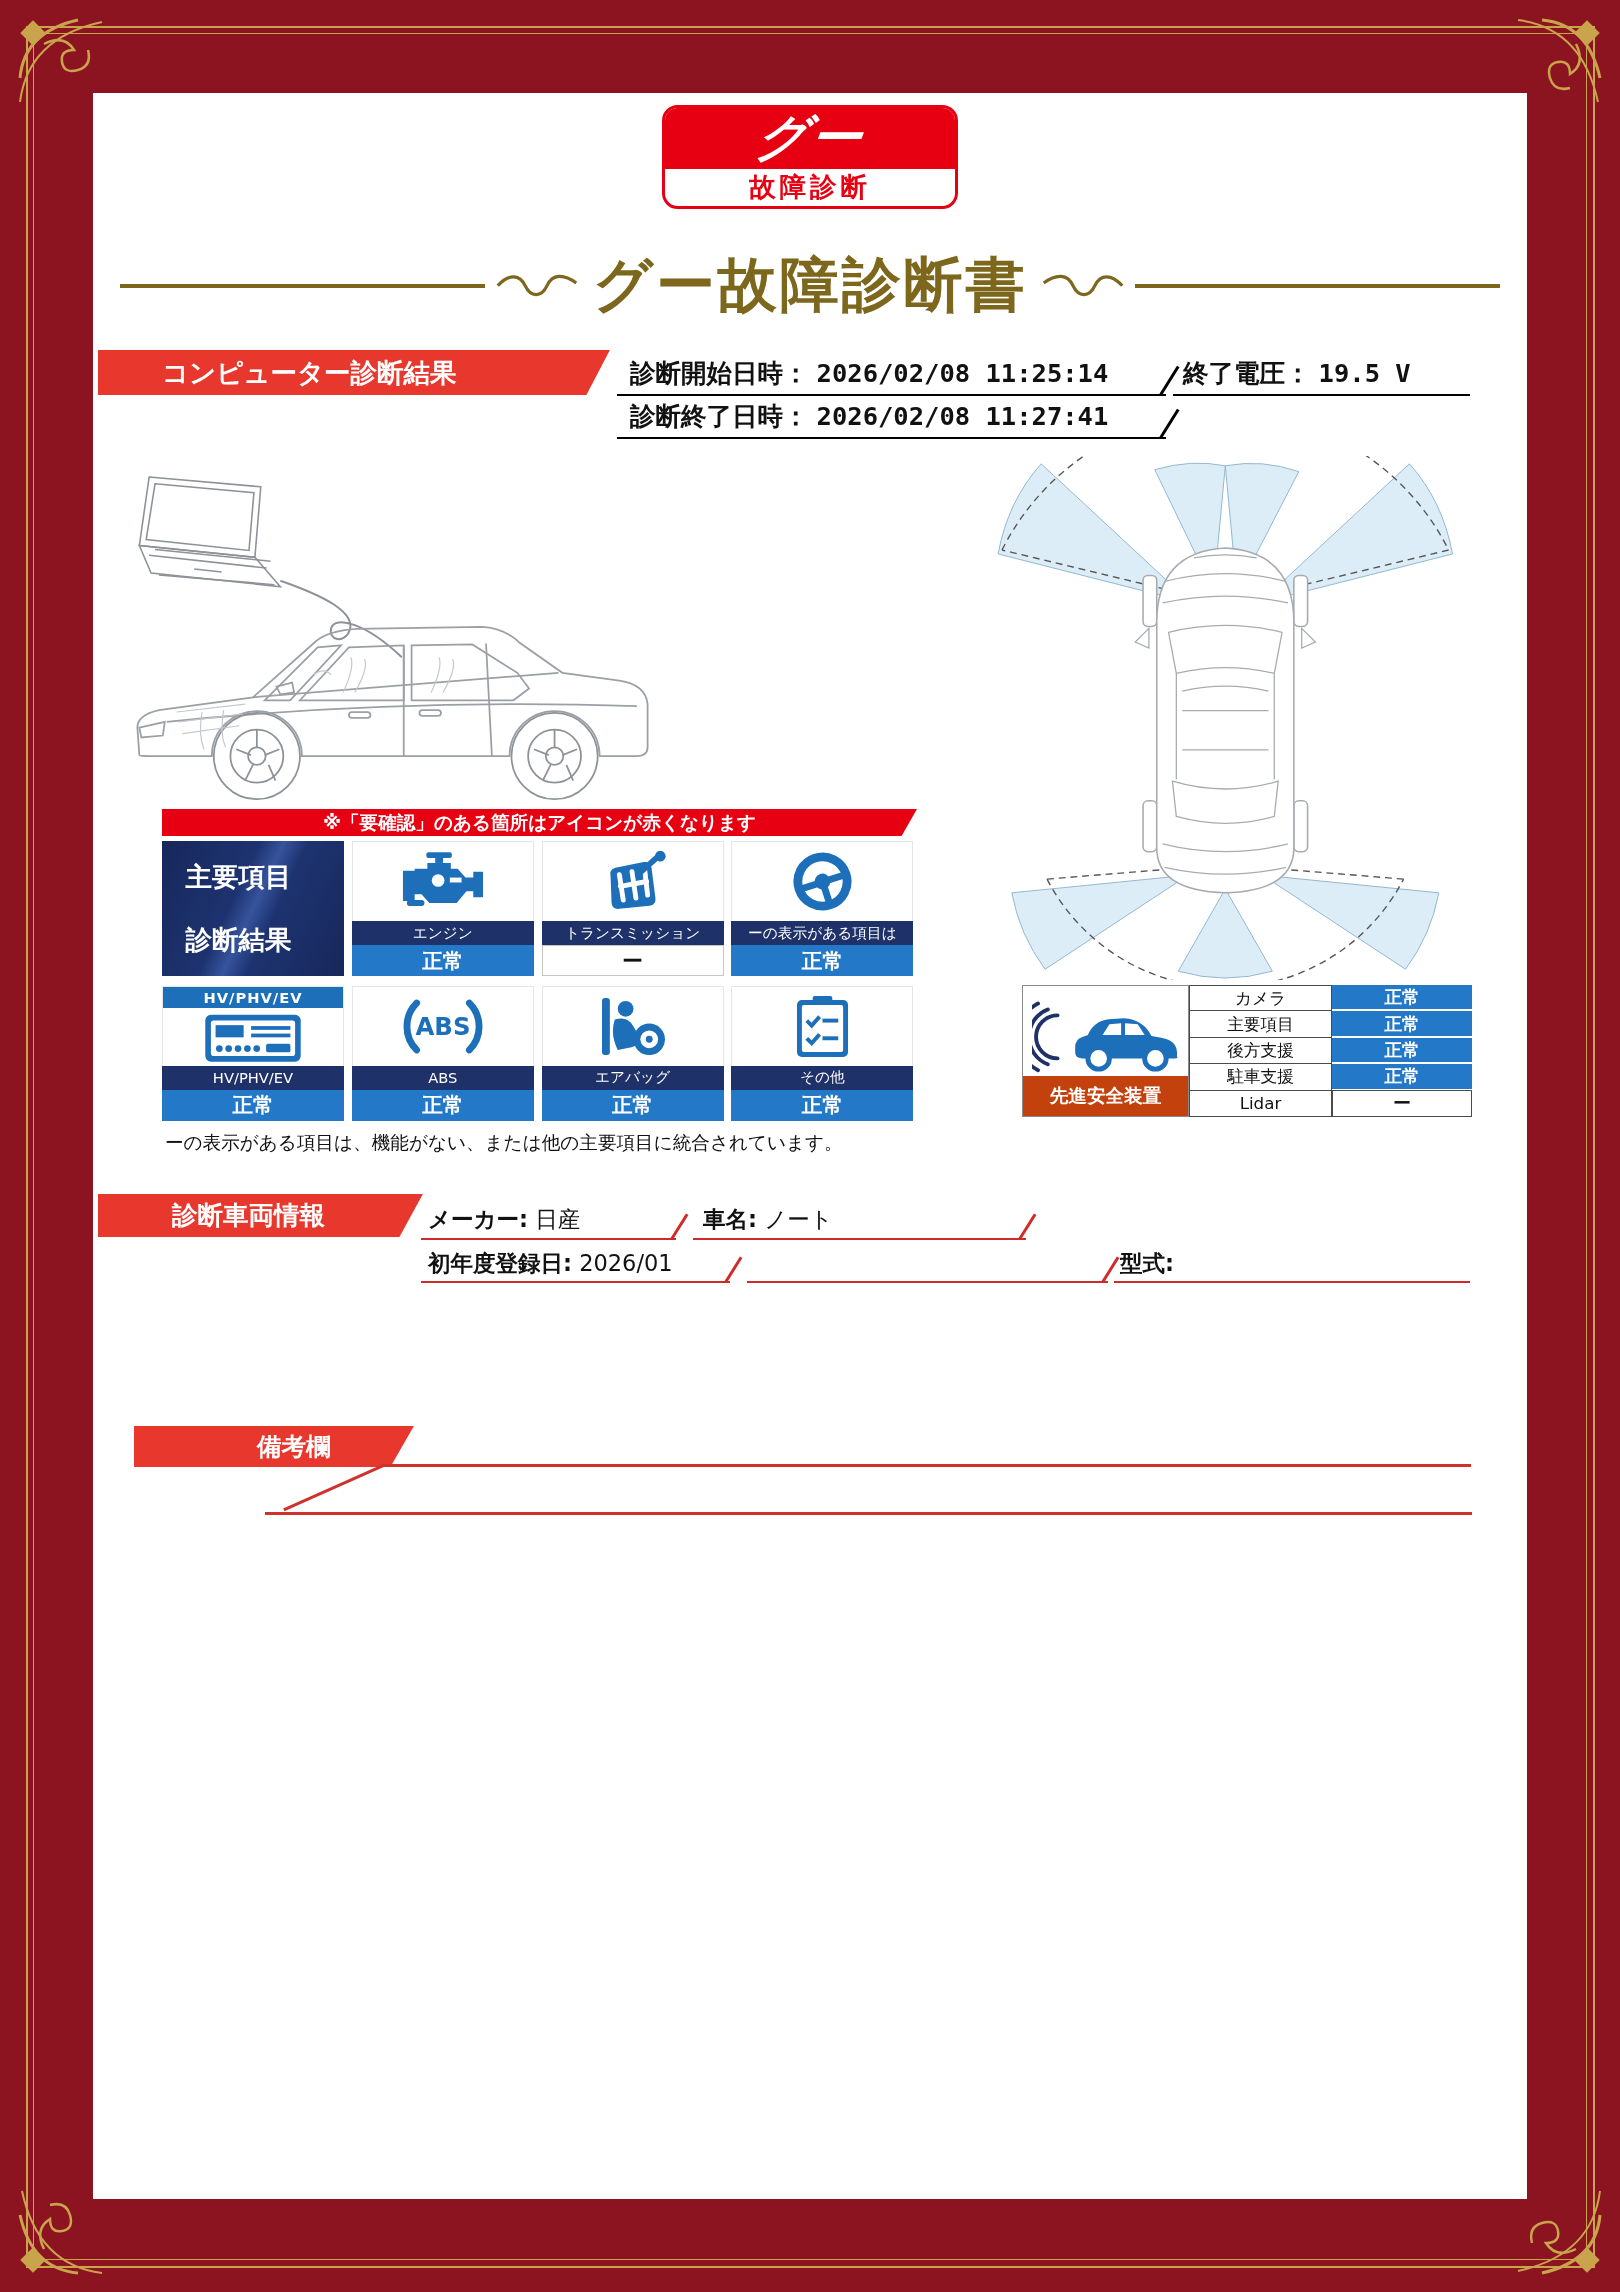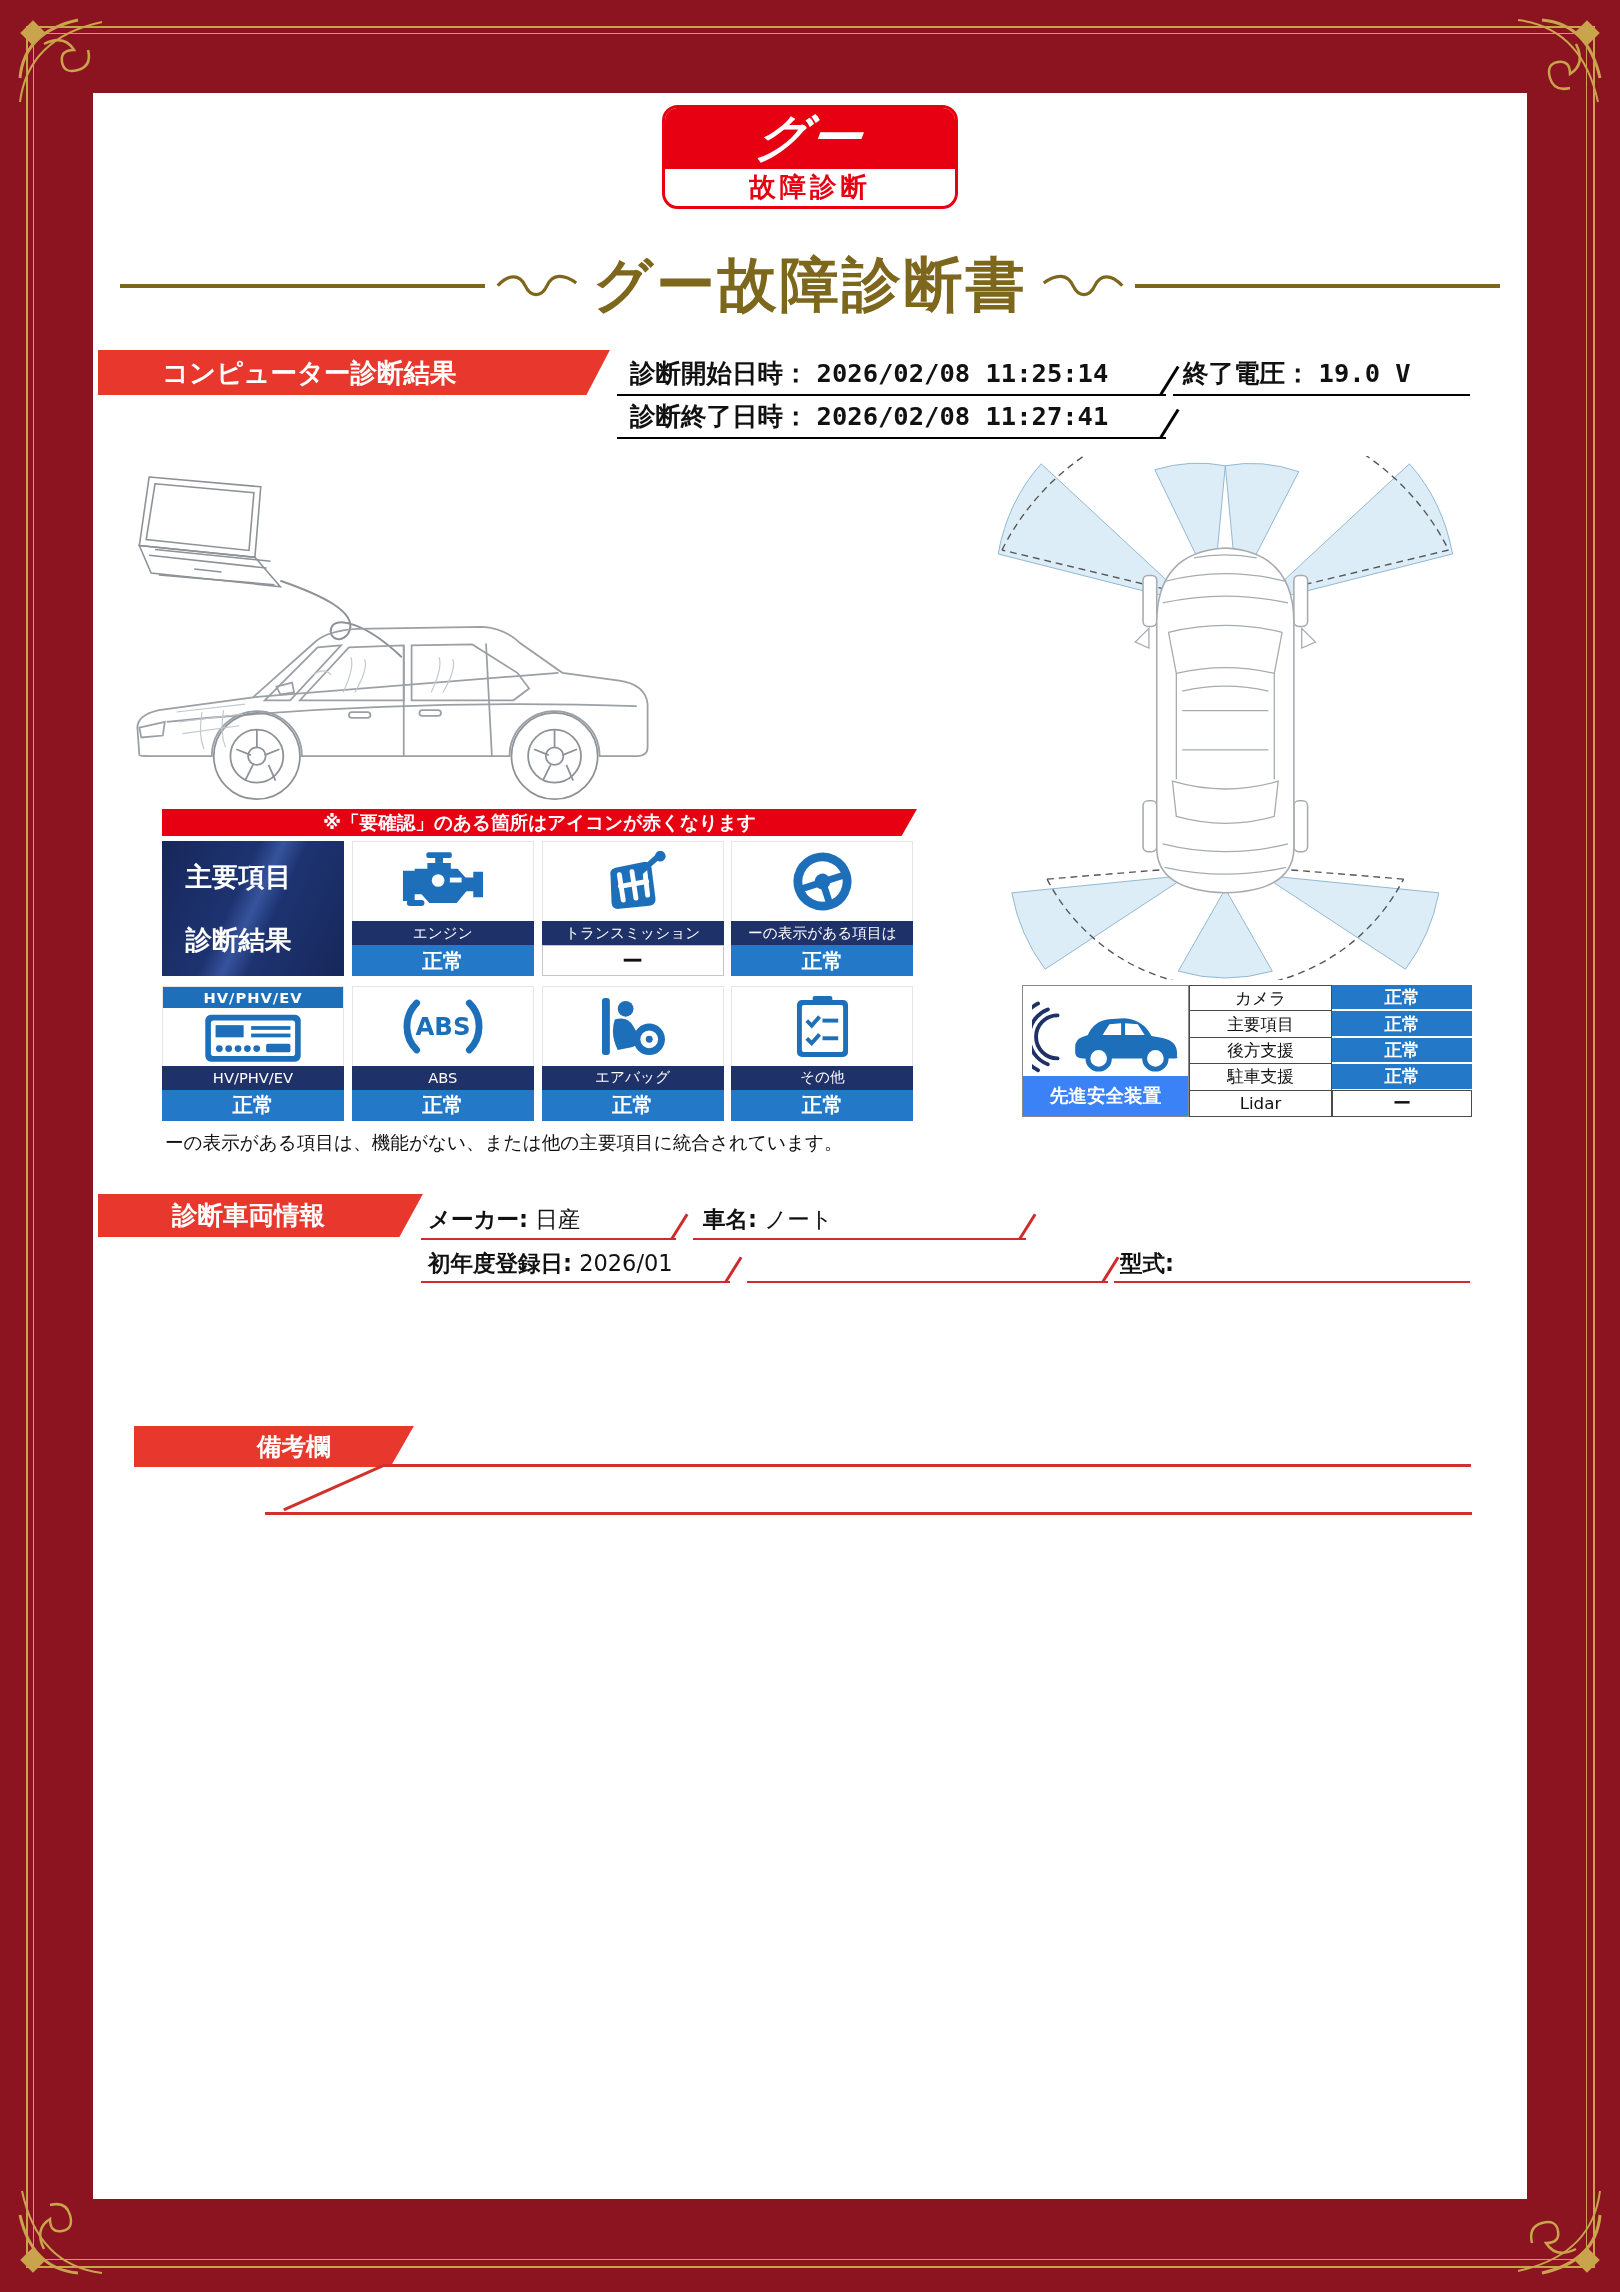--- a/index.html
+++ b/index.html
@@ -84,21 +84,21 @@
   .cell-status.status-none { background:#fff; color:#111; border:1px solid #c6c6c6; }
   .header-box { background:linear-gradient(115deg,#17275a 0%,#1d3370 40%,#36539c 50%,#1d3370 60%,#17275a 100%);
                 color:#fff; font-size:26.5px; font-weight:bold; display:flex; flex-direction:column;
                 align-items:flex-start; justify-content:center; gap:27px; padding-left:23.5px; }
   .footnote { position:absolute; left:72px; top:1037px; font-size:18.6px; color:#111; white-space:nowrap; }
 
   
   .safety { position:absolute; left:929px; top:892px; width:450px; height:132px; display:flex; }
   .safety-left { width:167px; border:1px solid #8a8a8a; display:flex; flex-direction:column; background:#fff; }
   .safety-icon-area { flex:1; display:flex; align-items:center; justify-content:center; }
-  .safety-title { height:41px; background:#3b82f6; color:#fff; font-size:18.6px; font-weight:bold;
+  .safety-title { height:41px; background:#c2410c; color:#fff; font-size:18.6px; font-weight:bold;
                   display:flex; align-items:center; justify-content:center; }
   .safety-rows { flex:1; display:flex; flex-direction:column; }
   .safety-row { display:flex; height:26.5px; }
   .safety-label { width:143px; background:#fff; border:1px solid #4a4a4a; margin-top:-1px; font-size:16.7px;
                   display:flex; align-items:center; justify-content:center; }
   .safety-row:first-child .safety-label { margin-top:0; }
   .safety-status { flex:1; display:flex; align-items:center; justify-content:center; font-size:17.6px; font-weight:bold; }
   .safety-status.status-normal { background:#2478c8; color:#fff; border-bottom:2px solid #fff; }
   .safety-row:last-child .safety-status.status-normal { border-bottom:none; }
   .safety-status.status-none { background:#fff; color:#111; border:1px solid #4a4a4a; margin-top:-1px; }
@@ -192,21 +192,21 @@
 
   <div class="banner banner-computer">
     <span>コンピューター診断結果</span>
   </div>
   <div class="info info-start">
     <span class="lbl">診断開始日時：</span>
     <span class="mono">2026/02/08 11:25:14</span>
   </div>
   <div class="info info-voltage">
     <span class="lbl">終了電圧：</span>
-    <span class="mono">19.0 V</span>
+    <span class="mono">19.5 V</span>
   </div>
   <div class="info info-end">
     <span class="lbl">診断終了日時：</span>
     <span class="mono">2026/02/08 11:27:41</span>
   </div>
   <div class="uline u1"></div>
   <div class="uline u2"></div>
   <div class="uline u3"></div>
   <div class="fslash fs1"></div>
   <div class="fslash fs2"></div>

